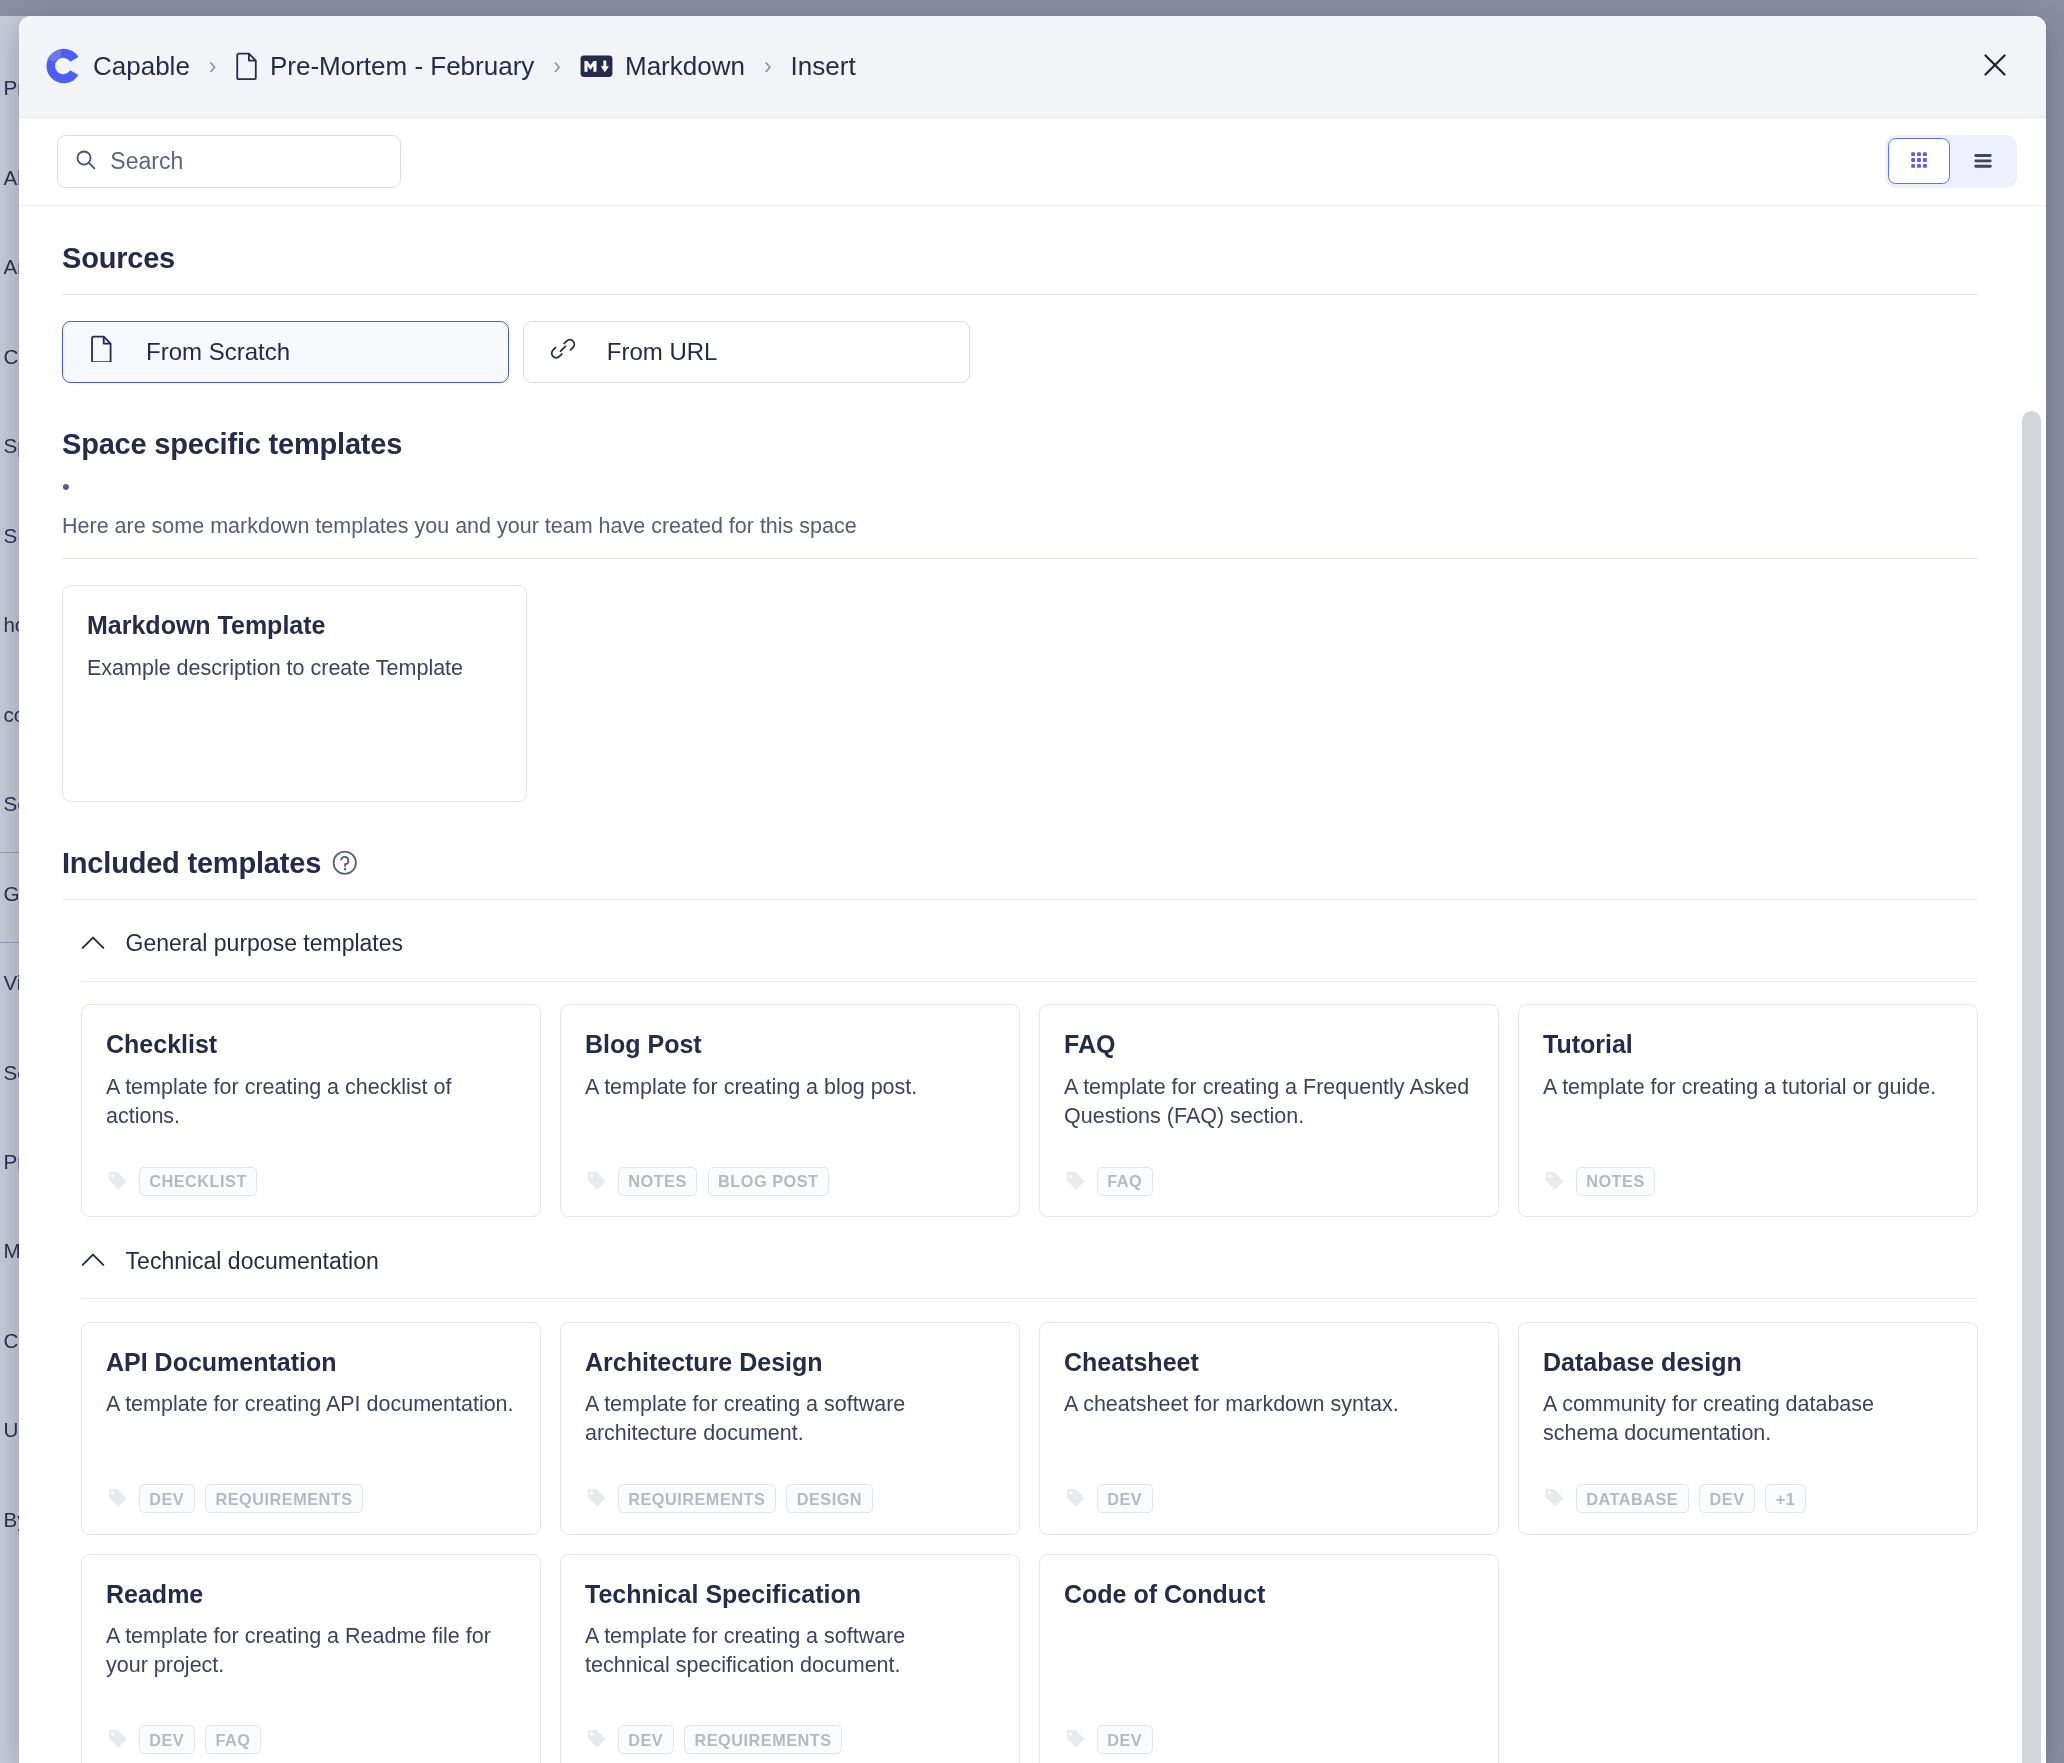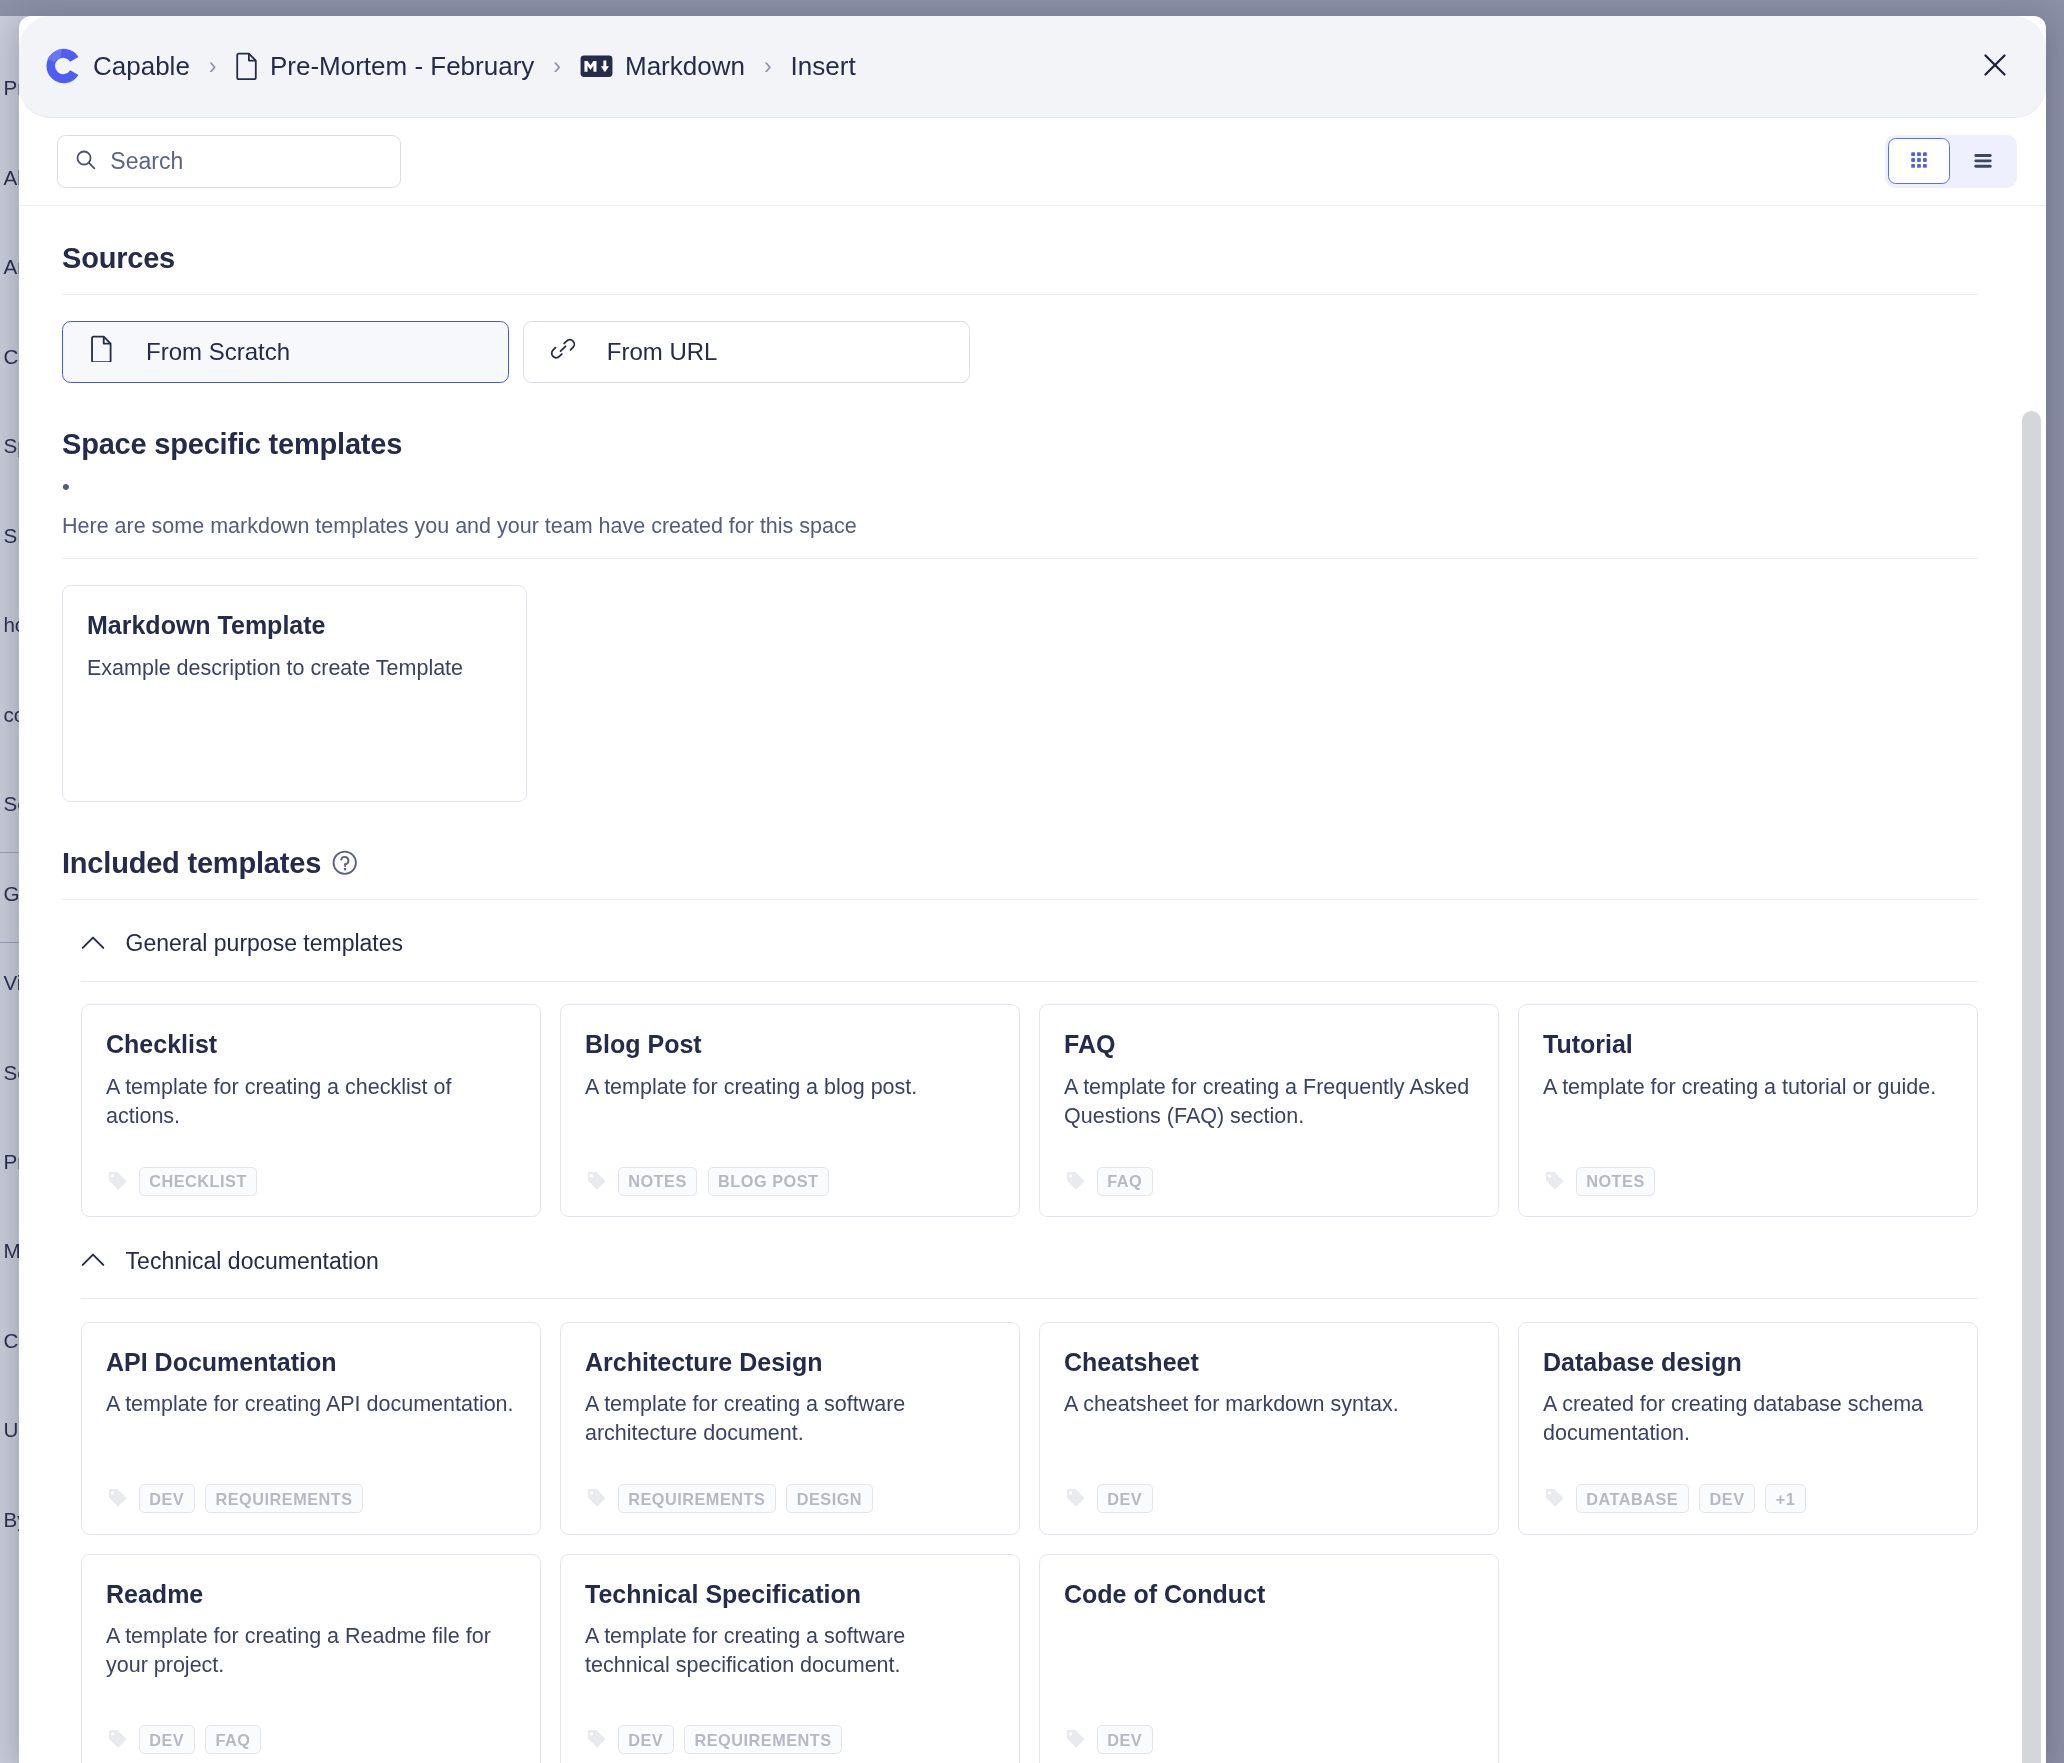--- a/index.html
+++ b/index.html
@@ -57,21 +57,20 @@
 
   
   #header {
     height: 102px;
     background: #f3f4f7;
     border-bottom: 0.9px solid #e3e5ec;
     display: flex;
     align-items: center;
     padding: 0 29px 0 24px;
     position: relative;
-    border-radius: 32px;
   }
   #breadcrumb {
     display: flex;
     align-items: center;
     gap: 0;
     flex: 1;
   }
   .crumb {
     display: flex;
     align-items: center;
@@ -617,21 +616,21 @@
                 <span><svg class="tag-ico" viewBox="0 0 26 26">
                       <path d="M2 3.4h11.3L24 14.1 14.1 24 3.4 13.3V3.4z" fill="#e9eaee"></path>
                       <circle cx="7.6" cy="8" r="1.9" fill="#fff"></circle>
                     </svg></span>
                 <span class="tag-chip">DEV</span>
               </div>
             </div>
 
             <div class="tpl-card">
               <div class="tpl-title">Database design</div>
-              <div class="tpl-desc">A created for creating database schema documentation.</div>
+              <div class="tpl-desc">A community for creating database schema documentation.</div>
               <div class="tpl-tags">
                 <span><svg class="tag-ico" viewBox="0 0 26 26">
                       <path d="M2 3.4h11.3L24 14.1 14.1 24 3.4 13.3V3.4z" fill="#e9eaee"></path>
                       <circle cx="7.6" cy="8" r="1.9" fill="#fff"></circle>
                     </svg></span>
                 <span class="tag-chip">DATABASE</span>
                 <span class="tag-chip">DEV</span>
                 <span class="tag-chip">+1</span>
               </div>
             </div>

